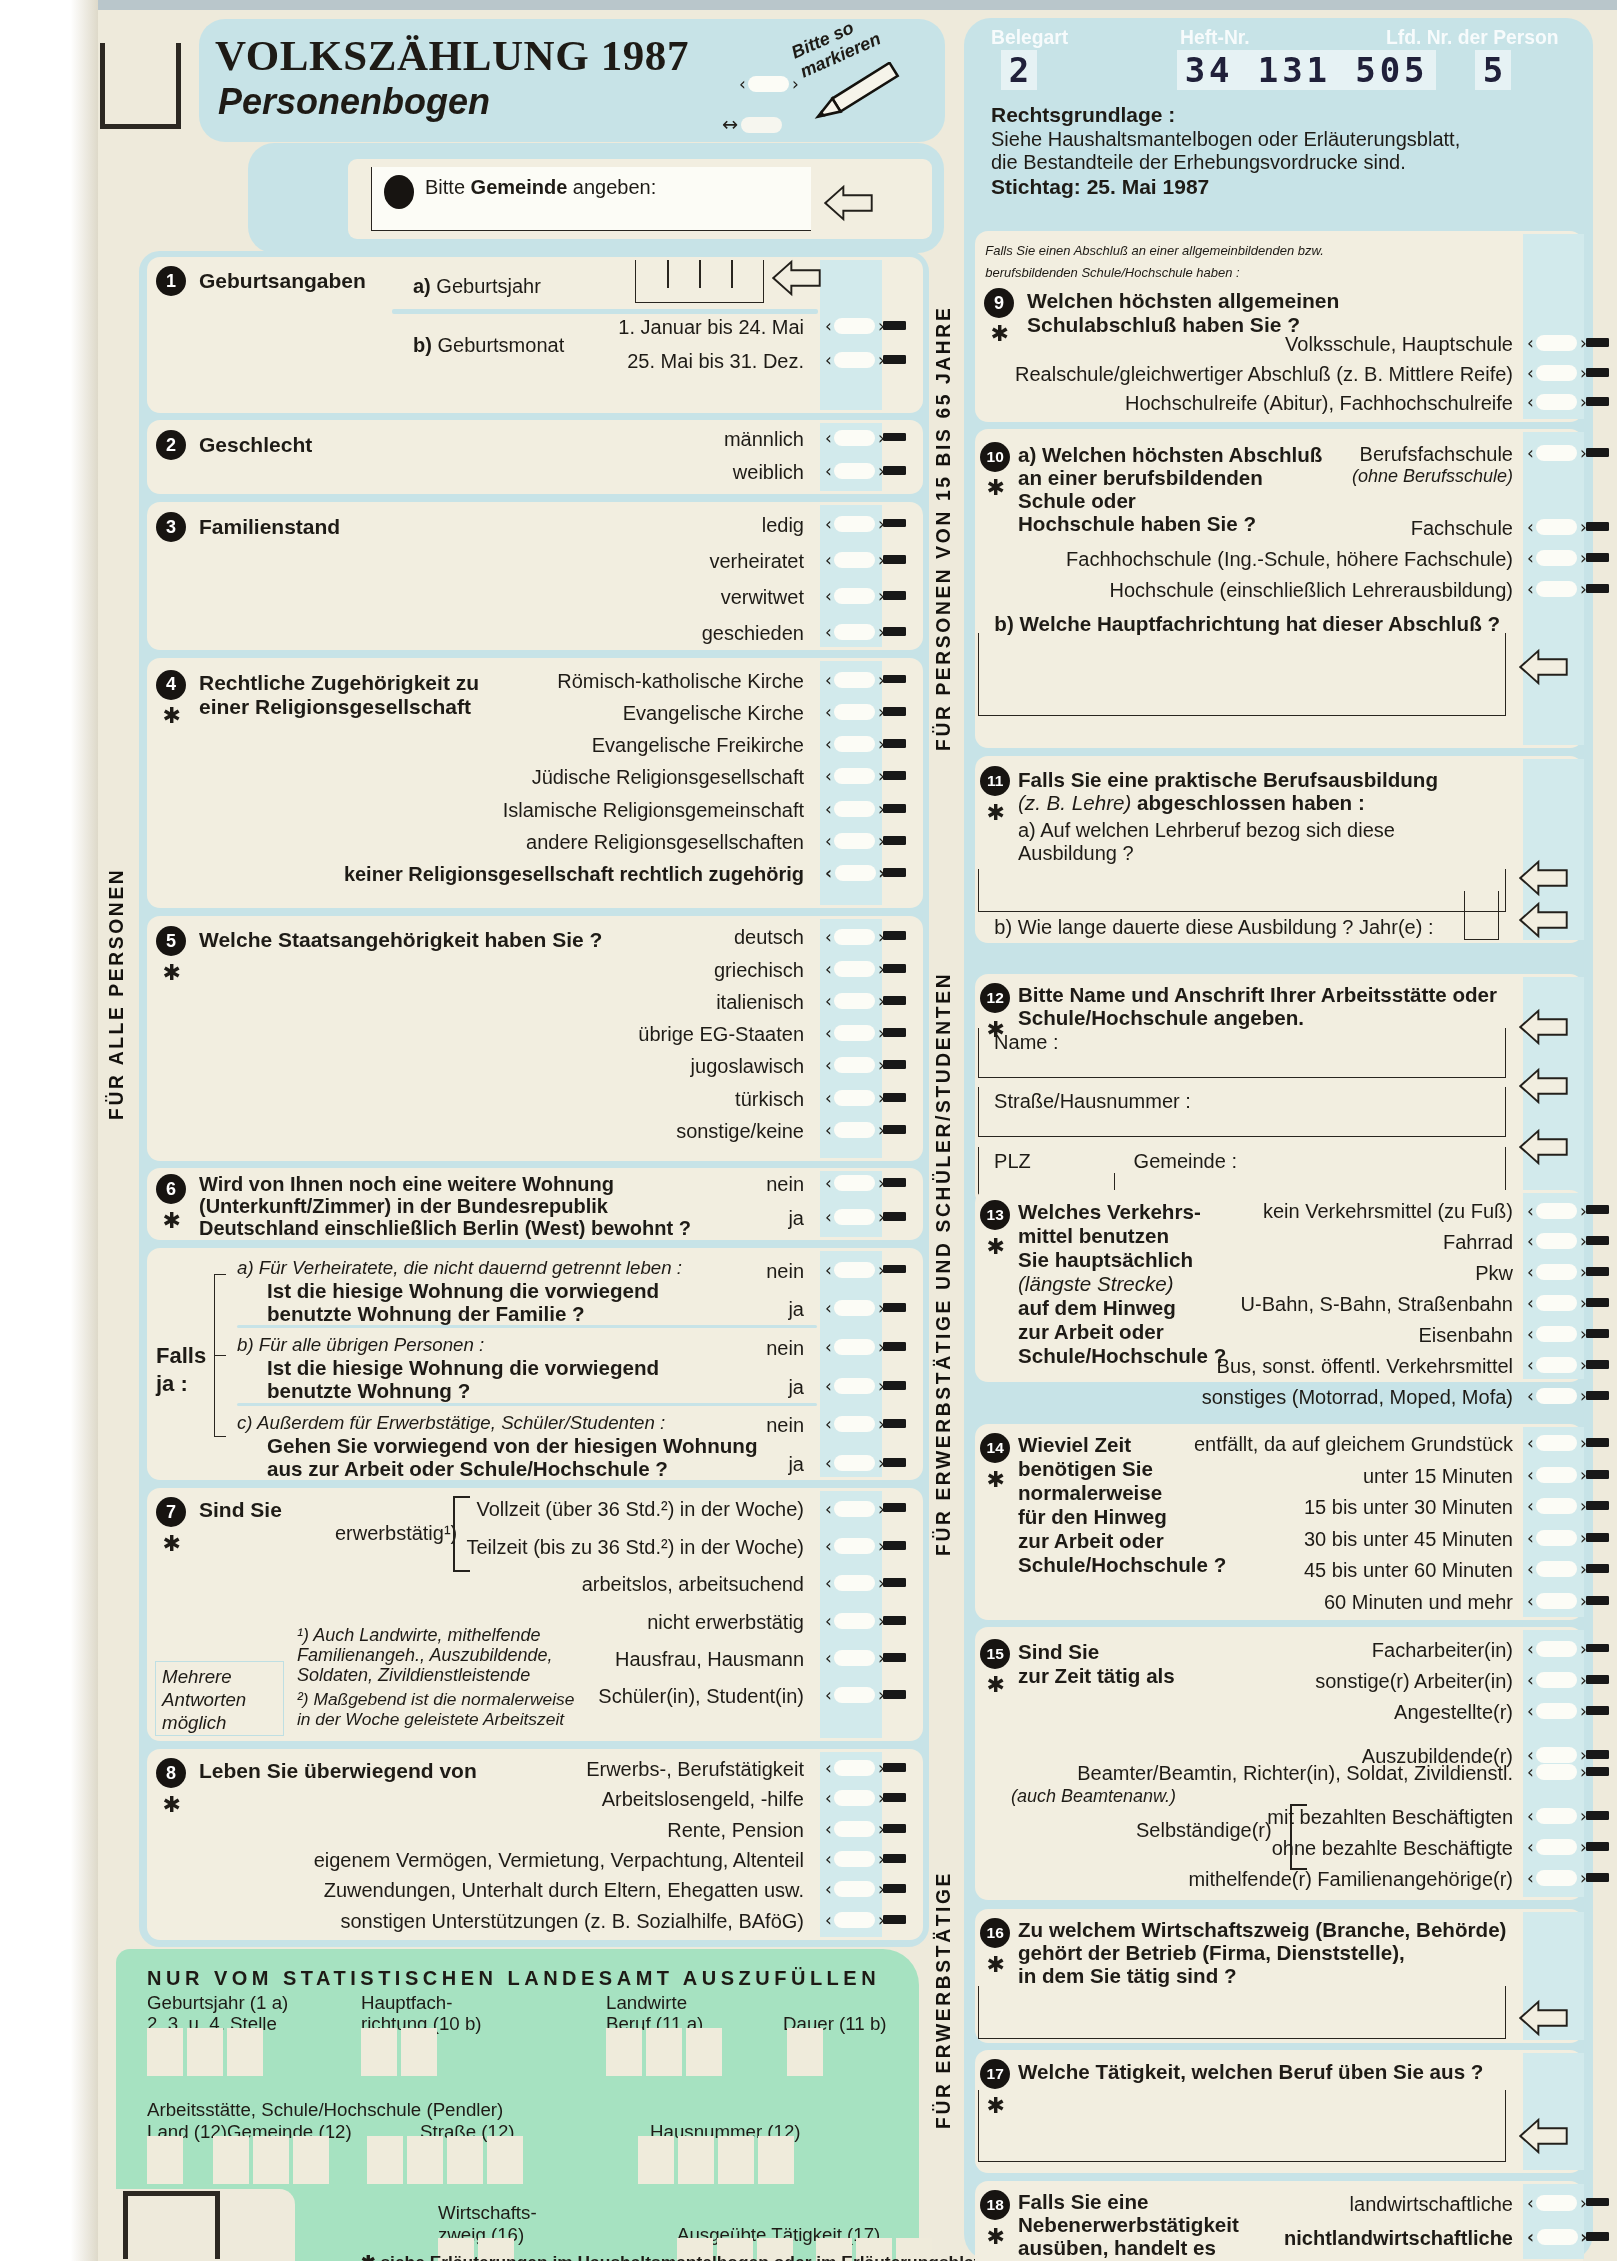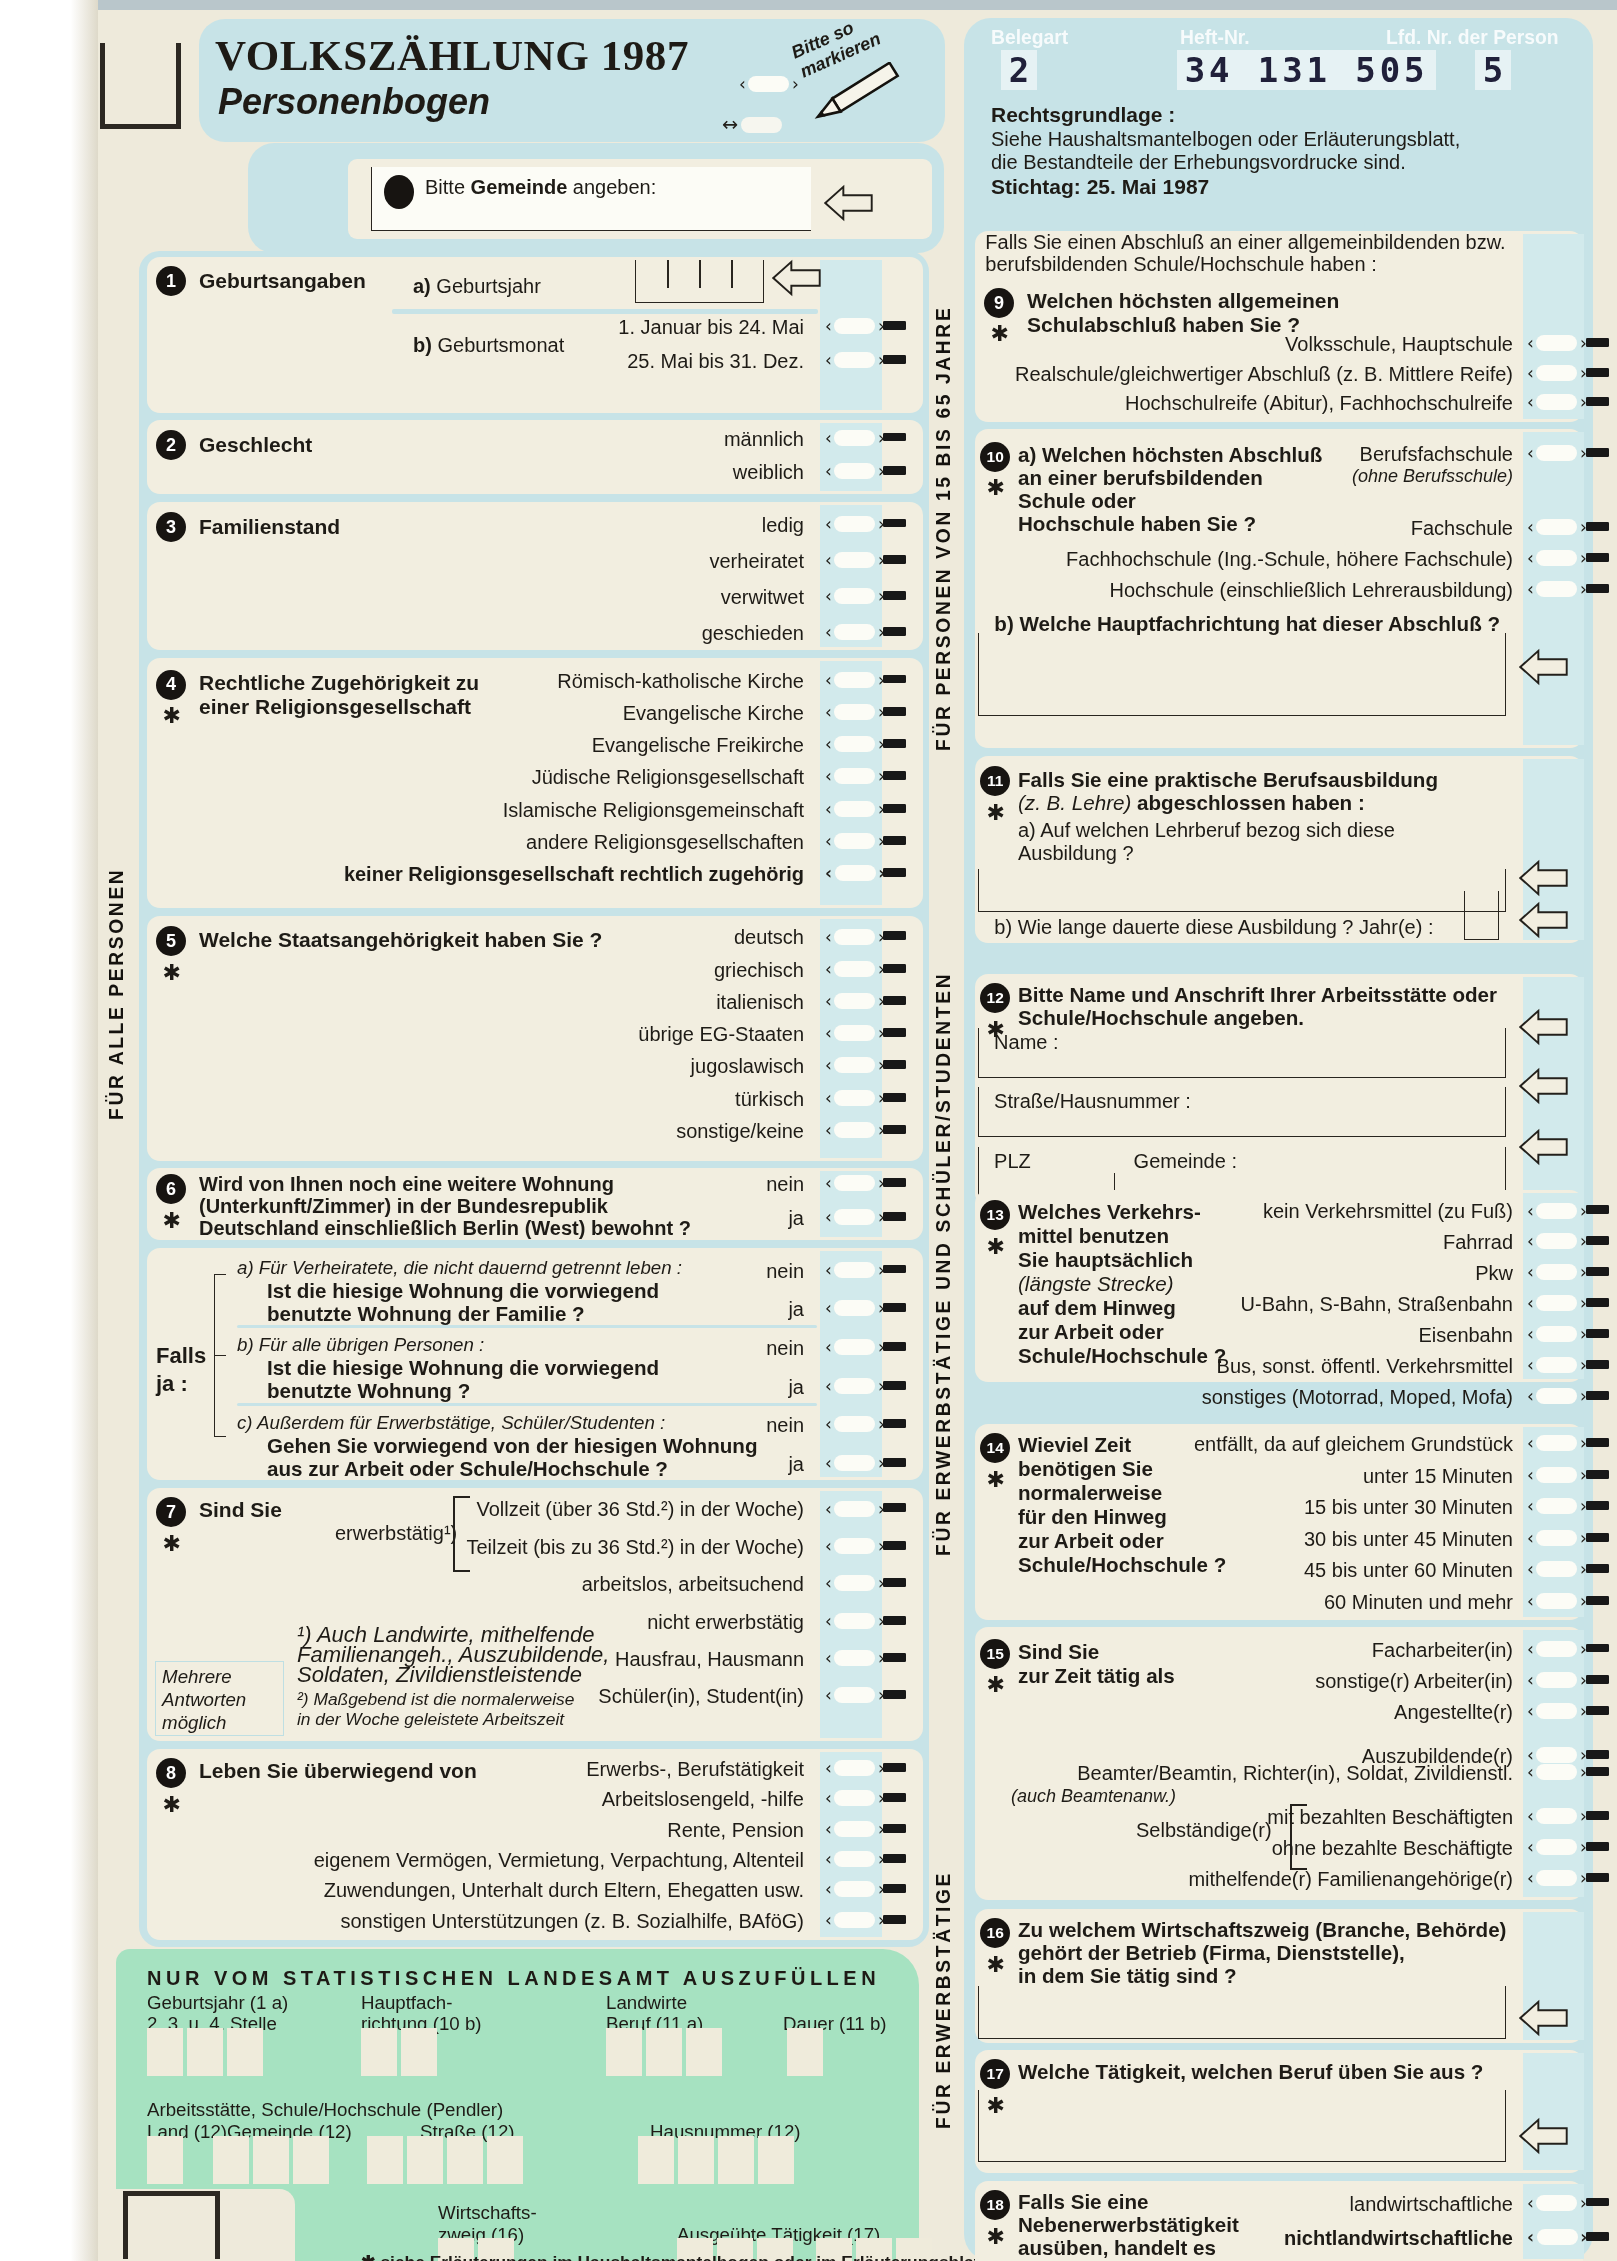--- a/index.html
+++ b/index.html
@@ -549,21 +549,21 @@
             <span class="ch">›</span>
           </span>
     <span class="dashm"></span>
   </div>
       </div>
     <div style="position:absolute;left:7.7px;top:173px;width:129px;height:75px;border:1.3px solid #bfdfe3;font-style:italic;font-size:18.7px;line-height:23px;padding:2.6px 6.4px">
         <div class="tline">Mehrere</div>
         <div class="tline">Antworten</div>
         <div class="tline">möglich</div>
       </div>
-    <div style="position:absolute;left:150px;top:137px;font-style:italic;font-size:22px;line-height:20px">
+    <div style="position:absolute;left:150px;top:137px;font-style:italic;font-size:18px;line-height:20px">
         <div class="tline">¹) Auch Landwirte, mithelfende</div>
         <div class="tline">Familienangeh., Auszubildende,</div>
         <div class="tline">Soldaten, Zivildienstleistende</div>
       </div>
     <div style="position:absolute;left:150px;top:201px;font-style:italic;font-size:17.4px;line-height:20px">
         <div class="tline">²) Maßgebend ist die normalerweise</div>
         <div class="tline">in der Woche geleistete Arbeitszeit</div>
       </div>
   </div>
 
@@ -704,21 +704,21 @@
   </div>
   <div class="cornermark" style="left:123px;top:2191px;width:97px;height:68px;border-top:5.2px solid #2c2822"></div>
   <div style="position:absolute;left:361px;top:2252px;font-size:17.4px;font-weight:bold">✱  siehe Erläuterungen im Haushaltsmantelbogen oder im Erläuterungsblatt</div>
 
   <div class="vlabel" style="left:928px;top:303px;width:32px;height:451px">FÜR PERSONEN VON 15 BIS 65 JAHRE</div>
   <div class="vlabel" style="left:928px;top:954px;width:32px;height:619px">FÜR ERWERBSTÄTIGE UND SCHÜLER/STUDENTEN</div>
   <div class="vlabel" style="left:928px;top:1851px;width:32px;height:297px">FÜR ERWERBSTÄTIGE</div>
 
   <div class="panel rp" style="left:975px;top:231px;width:608px;height:191px">
     <div class="oval-strip"></div>
-    <div style="position:absolute;left:10.3px;top:0;font-size:20px;line-height:22px">
+    <div style="position:absolute;left:10.3px;top:9px;font-style:italic;font-size:13px;line-height:22px">
         <div class="tline">Falls Sie einen Abschluß an einer allgemeinbildenden bzw.</div>
         <div class="tline">berufsbildenden Schule/Hochschule haben :</div>
       </div>
     <div class="qnum" style="left:9px;top:57px">9</div>
     <div class="qstar" style="left:15.5px;top:90px">✱</div>
     <div class="qtitle" style="left:52px;top:58px">
         <div class="tline">Welchen höchsten allgemeinen</div>
         <div class="tline">Schulabschluß haben Sie ?</div>
       </div>
     <div class="optlist">

